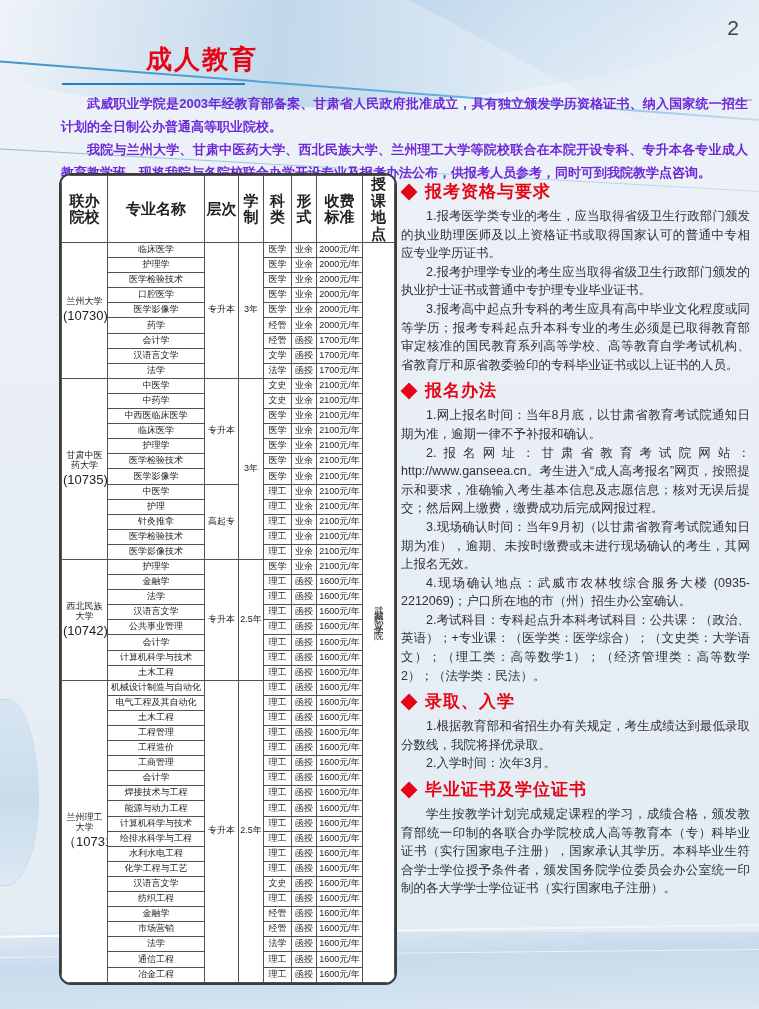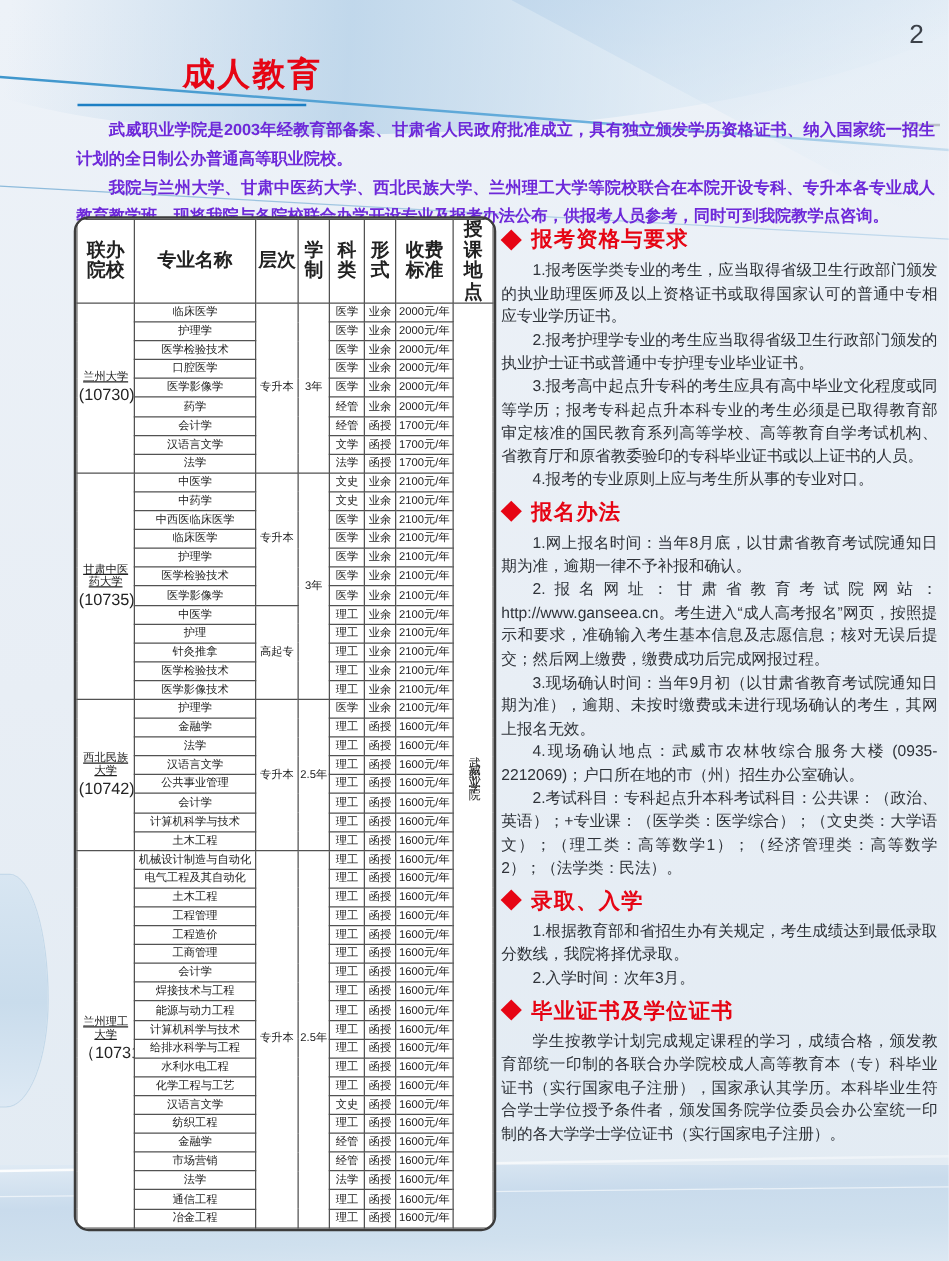--- a/index.html
+++ b/index.html
@@ -69,21 +69,21 @@
     border:2px solid #3c3c3c; border-radius:12px; overflow:hidden;
   }
   .table-wrap table{
     width:100%; height:100%; border-collapse:collapse; table-layout:fixed;
   }
   .table-wrap th, .table-wrap td{
     border:1px solid #525252; text-align:center; vertical-align:middle;
     font-size:9px; color:#222; line-height:1.1; padding:0 1px; overflow:hidden;
   }
   .table-wrap thead th{ font-size:15px; font-weight:700; height:19px; background:#fff; }
-  .school-name{ font-size:9px; font-weight:400;text-decoration:underline; }
+  .school-name{ font-size:9px; font-weight:400; }
   .school-code{ font-size:13px; margin-top:2px; }
   .vtext{
     writing-mode:vertical-rl; text-orientation:upright;
     letter-spacing:5px; font-size:9.5px; color:#222; margin:0 auto;
   }
   
   .sections{ position:absolute; left:401px; top:175px; width:349px; z-index:2; }
   .sec-heading{ display:flex; align-items:center; margin:5px 0 4px 0; }
   .diamond{ width:12px; height:12px; background:var(--accent,#e60514);
     transform:rotate(45deg); margin:0 10px 0 2px; flex:0 0 auto; }
@@ -469,21 +469,20 @@
 <div class="sections">
 
   <div>
     <div class="sec-heading">
       <span class="diamond"></span>
       <span class="txt">报考资格与要求</span>
     </div>
     <p>1.报考医学类专业的考生，应当取得省级卫生行政部门颁发的执业助理医师及以上资格证书或取得国家认可的普通中专相应专业学历证书。</p>
     <p>2.报考护理学专业的考生应当取得省级卫生行政部门颁发的执业护士证书或普通中专护理专业毕业证书。</p>
     <p>3.报考高中起点升专科的考生应具有高中毕业文化程度或同等学历；报考专科起点升本科专业的考生必须是已取得教育部审定核准的国民教育系列高等学校、高等教育自学考试机构、省教育厅和原省教委验印的专科毕业证书或以上证书的人员。</p>
-    <p>4.报考的专业原则上应与考生所从事的专业对口。</p>
   </div>
 
   <div>
     <div class="sec-heading">
       <span class="diamond"></span>
       <span class="txt">报名办法</span>
     </div>
     <p>1.网上报名时间：当年8月底，以甘肃省教育考试院通知日期为准，逾期一律不予补报和确认。</p>
     <p>2.报名网址：甘肃省教育考试院网站：http://www.ganseea.cn。考生进入“成人高考报名”网页，按照提示和要求，准确输入考生基本信息及志愿信息；核对无误后提交；然后网上缴费，缴费成功后完成网报过程。</p>
     <p>3.现场确认时间：当年9月初（以甘肃省教育考试院通知日期为准），逾期、未按时缴费或未进行现场确认的考生，其网上报名无效。</p>

